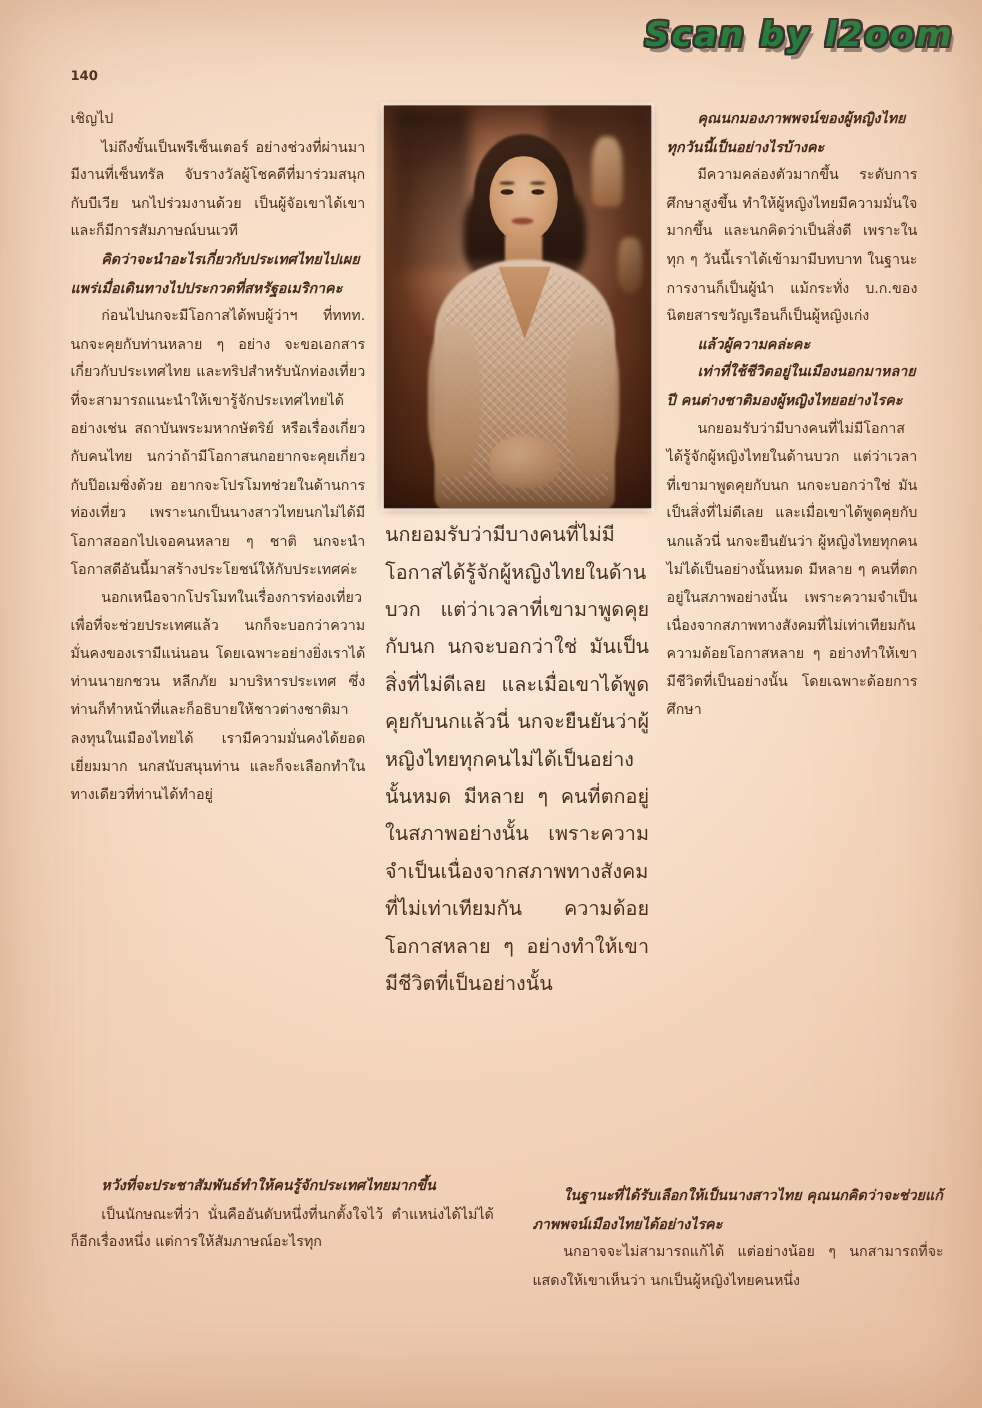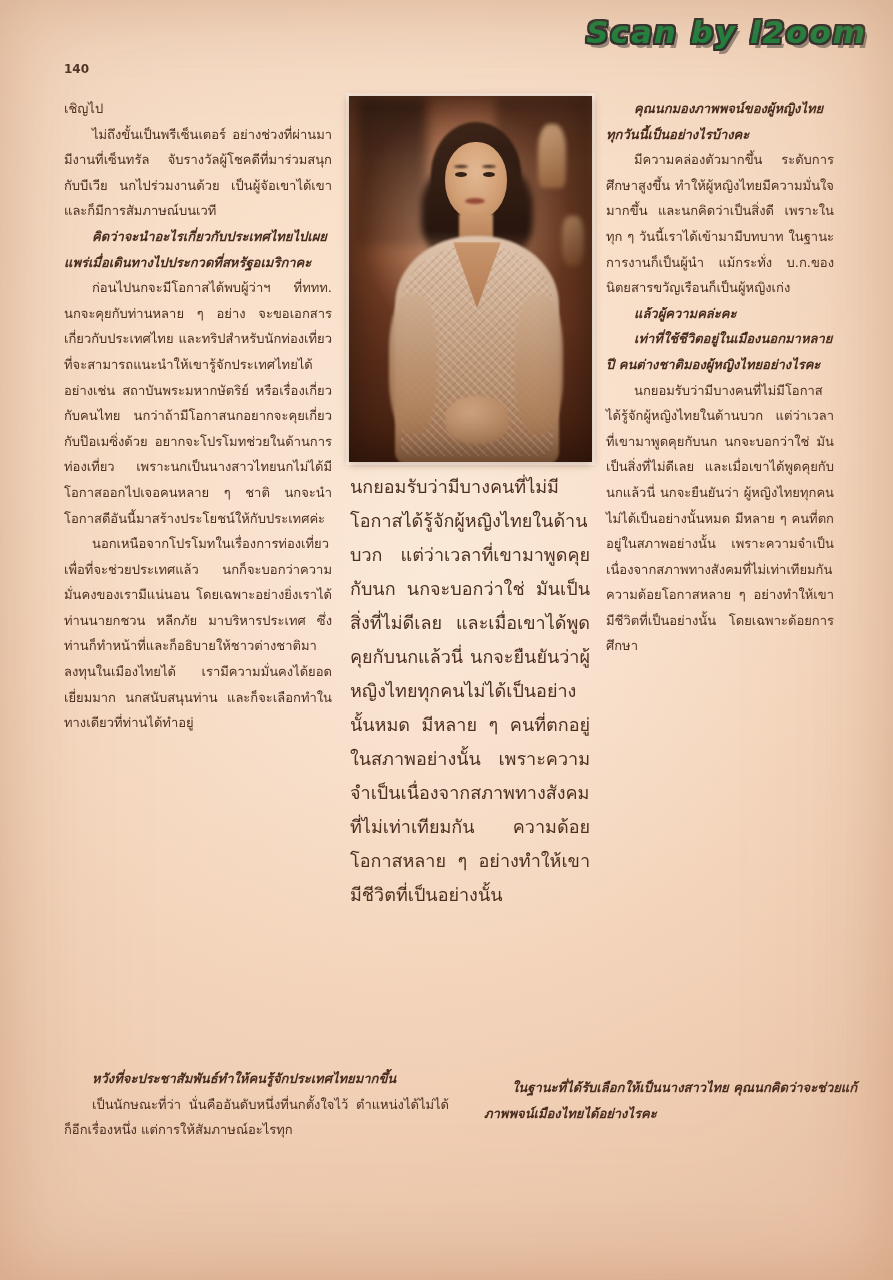--- a/index.html
+++ b/index.html
@@ -400,17 +400,18 @@
     <p class="ind">นกยอมรับว่ามีบางคนที่ไม่มีโอกาสได้รู้จักผู้หญิงไทยในด้านบวก แต่ว่าเวลาที่เขามาพูดคุยกับนก นกจะบอกว่าใช่ มันเป็นสิ่งที่ไม่ดีเลย และเมื่อเขาได้พูดคุยกับนกแล้วนี่ นกจะยืนยันว่า ผู้หญิงไทยทุกคนไม่ได้เป็นอย่างนั้นหมด มีหลาย ๆ คนที่ตกอยู่ในสภาพอย่างนั้น เพราะความจำเป็น เนื่องจากสภาพทางสังคมที่ไม่เท่าเทียมกันความด้อยโอกาสหลาย ๆ อย่างทำให้เขามีชีวิตที่เป็นอย่างนั้น โดยเฉพาะด้อยการศึกษา</p>
   </div>
 
   <div class="col col-bottom-left">
     <p class="qh">หวังที่จะประชาสัมพันธ์ทำให้คนรู้จักประเทศไทยมากขึ้น</p>
     <p class="ind">เป็นนักษณะที่ว่า นั่นคืออันดับหนึ่งที่นกตั้งใจไว้ ตำแหน่งได้ไม่ได้ก็อีกเรื่องหนึ่ง แต่การให้สัมภาษณ์อะไรทุก</p>
   </div>
 
   <div class="col col-bottom-right">
     <p class="qh">ในฐานะที่ได้รับเลือกให้เป็นนางสาวไทย คุณนกคิดว่าจะช่วยแก้ภาพพจน์เมืองไทยได้อย่างไรคะ</p>
+    <p class="ind">นกอาจจะไม่สามารถแก้ได้ แต่อย่างน้อย ๆ นกสามารถที่จะแสดงให้เขาเห็นว่า นกเป็นผู้หญิงไทยคนหนึ่ง</p>
   </div>
 
 </div>
 
 <div class="paper-edge"></div>
 
 </body></html>

